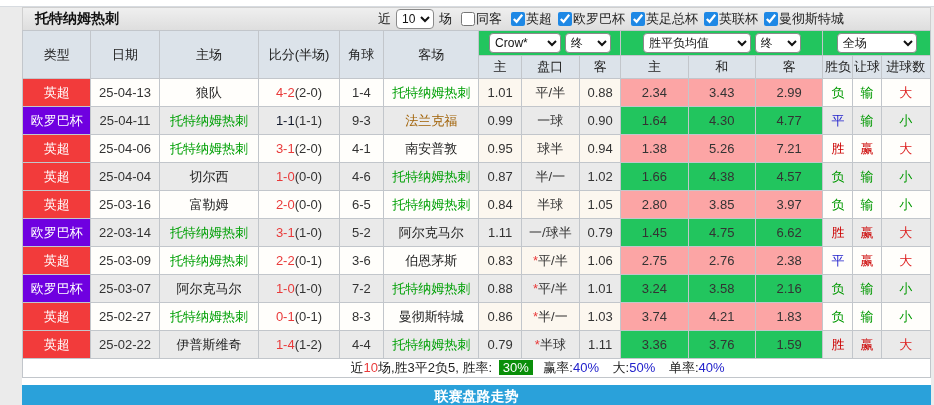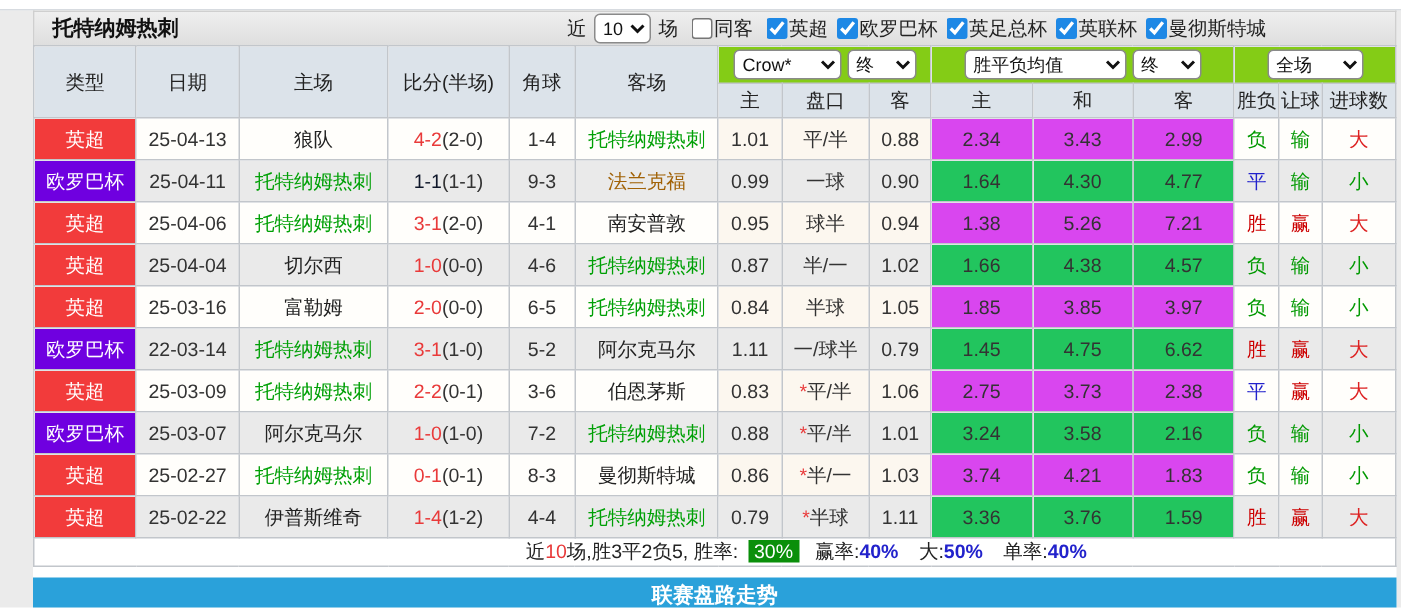--- a/index.html
+++ b/index.html
@@ -30,44 +30,44 @@
   input[type="checkbox"] { width:14px; height:14px; margin:0 1px 0 6px; accent-color:var(--accent,#1e88e5); }
   .chk { display:flex; align-items:center; cursor:pointer; }
 
   
   table { border-collapse:collapse; table-layout:fixed; width:909px;border-radius:15px; }
   th, td {
     border:1px solid #c2c6cb; text-align:center; padding:0;
     overflow:hidden; white-space:nowrap; font-size:13px;
   }
   thead th { background:#dce3ea; font-weight:normal; color:#222; height:23px; }
-  thead tr.h1 th.grp { background:#84cc16; height:25px; }
+  thead tr.h1 th.grp { background:#22c55e; height:25px; }
   tbody td { height:28px; }
   tr.odd  td { background:#fffefb; }
   tr.odd  td.hcap { background:#fcf7ef; }
-  tr.odd  td.wdl  { background:#d946ef; }
+  tr.odd  td.wdl  { background:#fca5a5; }
   tr.even td { background:#eaeaea; }
   tr.even td.wdl  { background:#22c55e; }
   td.league { color:#fff; }
   td.date { color:#333; }
   td.num { color:#333; }
   .star { color:var(--score-red,#e93a3a); }
   .half { color:#333; }
 
   
   tfoot td {
     background:#fff; height:17px; border-top:1px solid #c2c6cb;
     text-align:center; padding-left:128px; font-size:13px;
   }
   tfoot .count { color:var(--score-red,#e93a3a); }
   .winrate {
     background:var(--winrate-bg,#0a8f0a); color:#fff; padding:0 4px; margin:0 3px;
     display:inline-block;
   }
-  .statval { color:var(--stat-blue,#2222cc); margin-right:6px;font-weight:bold; }
+  .statval { color:var(--stat-blue,#2222cc); margin-right:6px; }
   .statlbl { margin-left:4px; }
 
   
   .footerbar {
     margin-top:7px; height:22px; line-height:22px;
     background:var(--footer-bg,#2aa1da); color:#fff;
     font-weight:bold; font-size:14px; text-align:center;
   }
 </style>
 </head>
@@ -142,21 +142,21 @@
         <th rowspan="2">客场</th>
         <th colspan="3" class="grp">
           <select style="width:72px"><option>Crow*</option></select>
           <select style="width:46px"><option>终</option></select>
         </th>
         <th colspan="3" class="grp">
           <select style="width:108px"><option>胜平负均值</option></select>
           <select style="width:46px"><option>终</option></select>
         </th>
         <th colspan="3" class="grp">
-          <select style="width:64px"><option>全场</option></select>
+          <select style="width:80px"><option>全场</option></select>
         </th>
       </tr>
       <tr class="h2">
         <th>主</th>
         <th>盘口</th>
         <th>客</th>
         <th>主</th>
         <th>和</th>
         <th>客</th>
         <th>胜负</th>
@@ -236,21 +236,21 @@
         <tr class="odd">
           <td class="league" style="background:#f23b3b">英超</td>
           <td class="date">25-03-16</td>
           <td class="team" style="color:#222222">富勒姆</td>
           <td class="score"><span style="color:#e93a3a">2-0</span><span class="half">(0-0)</span></td>
           <td class="num">6-5</td>
           <td class="team" style="color:#00a006">托特纳姆热刺</td>
           <td class="hcap num">0.84</td>
           <td class="hcap num">半球</td>
           <td class="hcap num">1.05</td>
-          <td class="wdl num">1.85</td>
+          <td class="wdl num">2.80</td>
           <td class="wdl num">3.85</td>
           <td class="wdl num">3.97</td>
           <td class="res" style="color:#009900">负</td>
           <td class="res" style="color:#009900">输</td>
           <td class="res" style="color:#009900">小</td>
         </tr>
         <tr class="even">
           <td class="league" style="background:#6f00e0">欧罗巴杯</td>
           <td class="date">22-03-14</td>
           <td class="team" style="color:#00a006">托特纳姆热刺</td>
@@ -271,21 +271,21 @@
           <td class="league" style="background:#f23b3b">英超</td>
           <td class="date">25-03-09</td>
           <td class="team" style="color:#00a006">托特纳姆热刺</td>
           <td class="score"><span style="color:#e93a3a">2-2</span><span class="half">(0-1)</span></td>
           <td class="num">3-6</td>
           <td class="team" style="color:#222222">伯恩茅斯</td>
           <td class="hcap num">0.83</td>
           <td class="hcap num"><span class="star">*</span>平/半</td>
           <td class="hcap num">1.06</td>
           <td class="wdl num">2.75</td>
-          <td class="wdl num">3.73</td>
+          <td class="wdl num">2.76</td>
           <td class="wdl num">2.38</td>
           <td class="res" style="color:#2222cc">平</td>
           <td class="res" style="color:#cc0000">赢</td>
           <td class="res" style="color:#dd2222">大</td>
         </tr>
         <tr class="even">
           <td class="league" style="background:#6f00e0">欧罗巴杯</td>
           <td class="date">25-03-07</td>
           <td class="team" style="color:#222222">阿尔克马尔</td>
           <td class="score"><span style="color:#e93a3a">1-0</span><span class="half">(1-0)</span></td>

